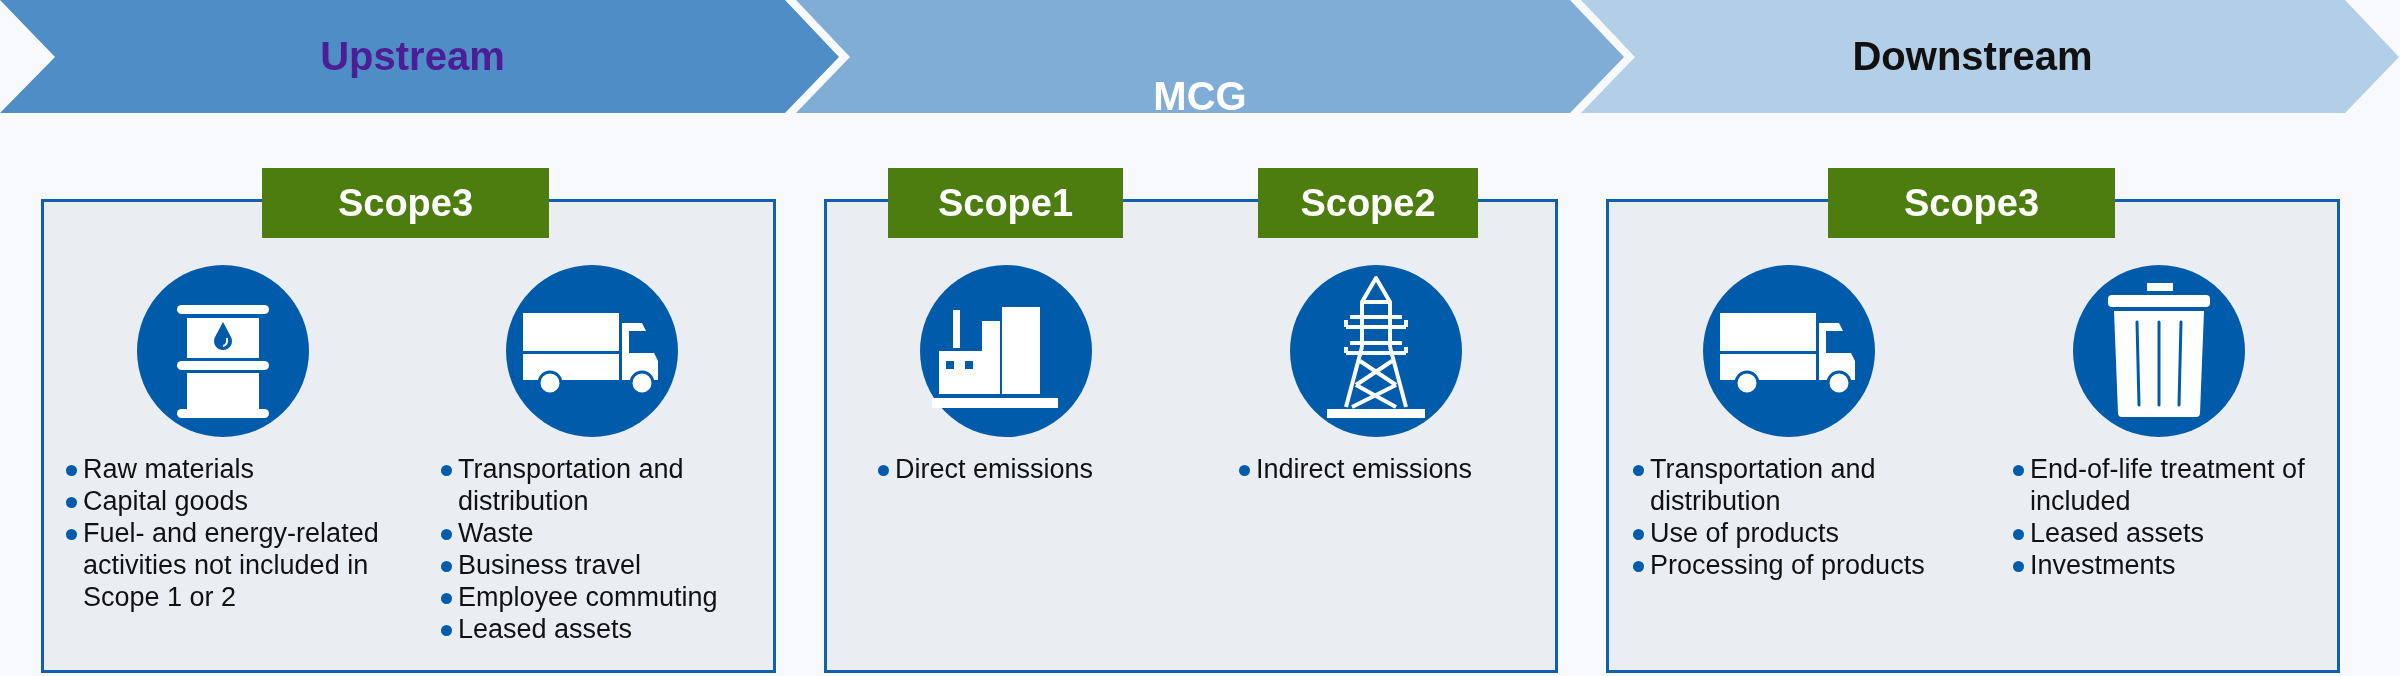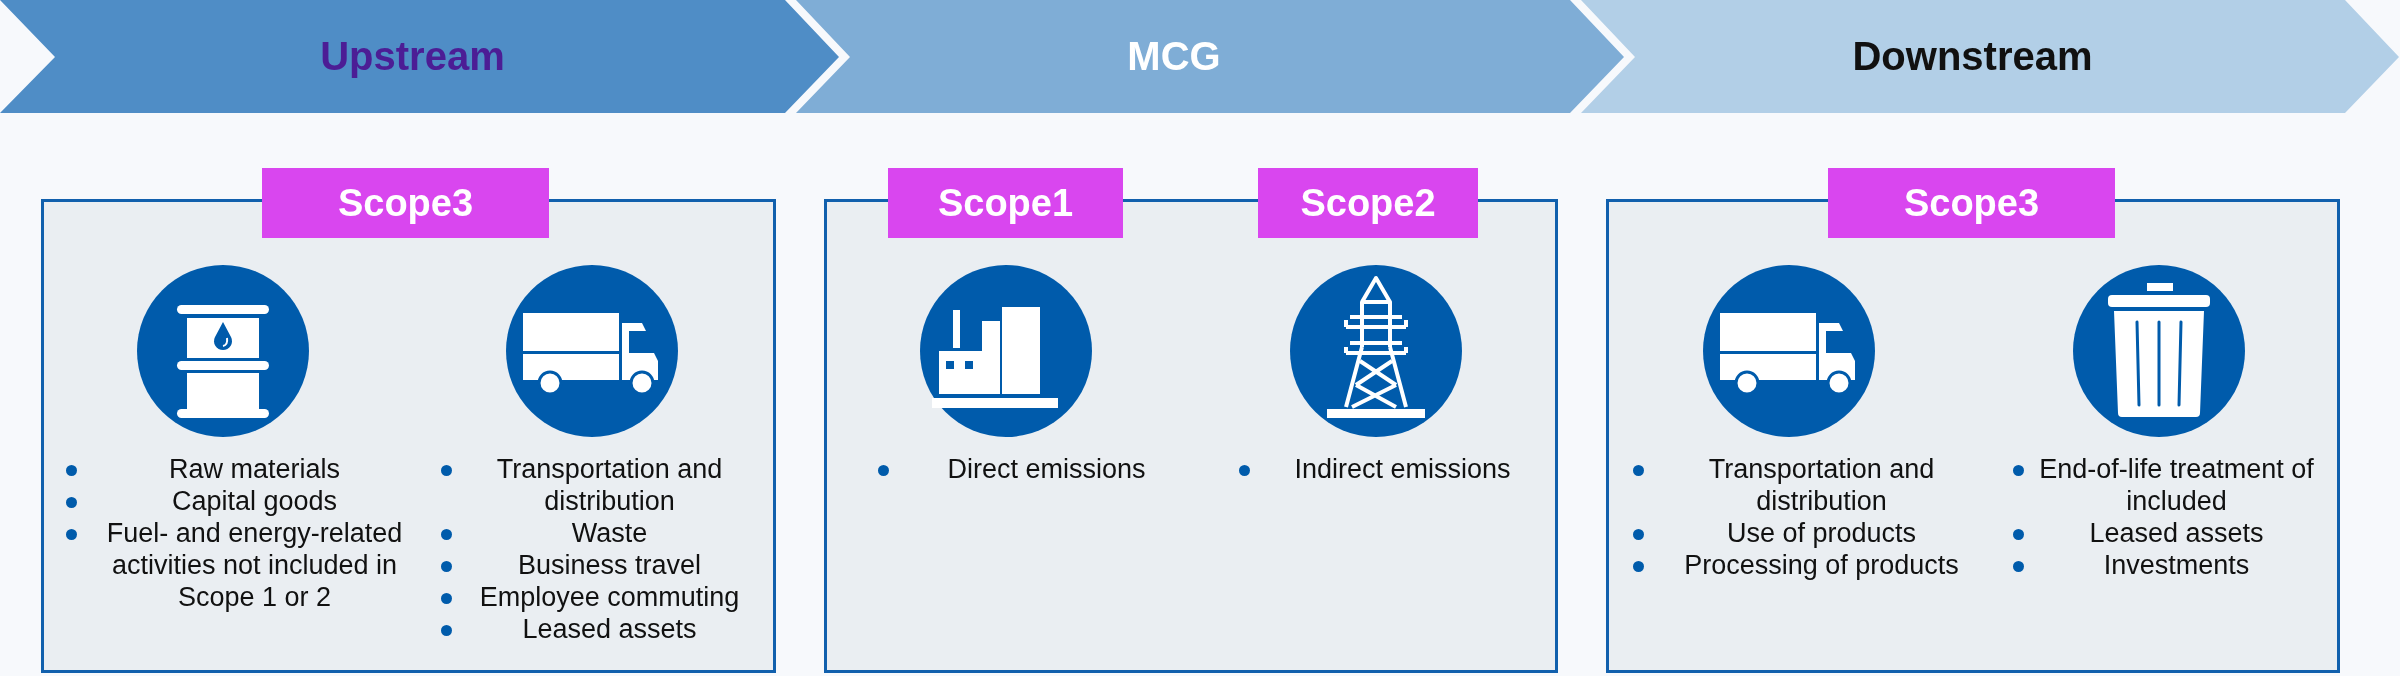--- a/index.html
+++ b/index.html
@@ -17,50 +17,50 @@
     font-size: 40px; font-weight: bold;
   }
   .panel {
     position: absolute; top: 199px; height: 474px;
     background: #eaeef2;
     border: 3px solid #1160ad;
     box-sizing: border-box;
   }
   .badge {
     position: absolute; top: 168px; height: 70px;
-    background: #d946ef;
+    background: #4d7c0f;
     color: #fff; font-size: 38px; font-weight: bold;
     display: flex; align-items: center; justify-content: center;
   }
   .icon-circle {
     position: absolute; top: 265px; width: 172px; height: 172px;
     border-radius: 50%; background: #005bab;
   }
   .icon-circle svg { position: absolute; left: 0; top: 0; width: 172px; height: 172px; }
   ul.items {
     position: absolute; top: 453px; margin: 0; padding: 0; list-style: none;
     font-size: 27px; line-height: 32px; color: #111;
   }
-  ul.items li { position: relative; padding-left: 17px; text-align: center; }
+  ul.items li { position: relative; padding-left: 17px; }
   ul.items li::before {
     content: ""; position: absolute; left: 0; top: 12px;
     width: 11px; height: 11px; border-radius: 50%; background: #005bab;
   }
 </style>
 </head>
 <body>
 
 <div class="chevrons">
   <svg width="2400" height="113" viewBox="0 0 2400 113">
     <polygon points="0,0 785,0 839,57 785,113 0,113 55,57" fill="#4f8dc6"></polygon>
     <polygon points="796,0 1570,0 1624,57 1570,113 796,113 850,57" fill="#7fadd6"></polygon>
     <polygon points="1581,0 2345,0 2399,57 2345,113 1581,113 1635,57" fill="#b2cfe7"></polygon>
   </svg>
   <div class="chev-label" style="left:40px;width:745px;color:#4c1d95;">Upstream</div>
-  <div class="chev-label" style="left:804px;width:740px;color:#fff;">MCG</div>
+  <div class="chev-label" style="left:830px;width:740px;color:#fff;margin-top:40px;">MCG</div>
   <div class="chev-label" style="left:1600px;width:745px;color:#111;">Downstream</div>
 </div>
 
 <div class="panel" style="left:41px;width:735px;"></div>
 <div class="badge" style="left:262px;width:287px;">Scope3</div>
 
 <div class="icon-circle" style="left:137px;">
   <svg viewBox="0 0 172 172">
     <rect x="40" y="40" width="92" height="9" rx="4.5" fill="#fff"></rect>
     <rect x="50" y="53" width="72" height="40" fill="#fff"></rect>

